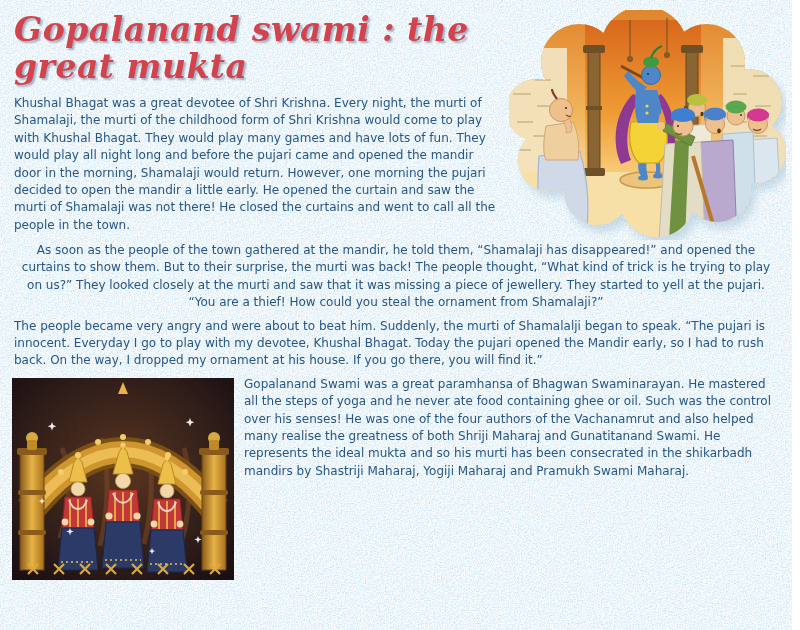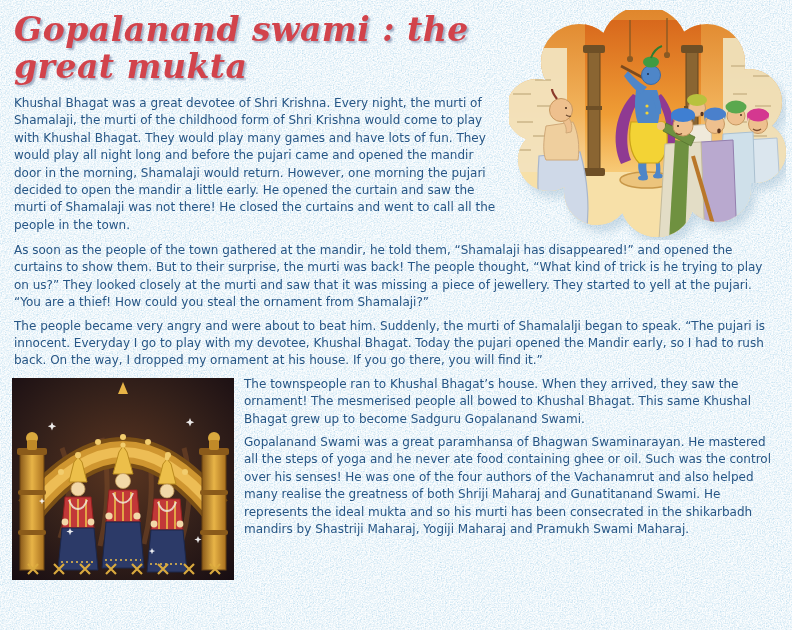--- a/index.html
+++ b/index.html
@@ -21,21 +21,21 @@
     margin:8px 0 9px 0;
     text-shadow:2px 2px 2px rgba(110,125,160,0.6);
   }
   .para{
     color:#275685;
     font-size:12px;
     line-height:17.4px;
     margin:0 0 6px 0;
     text-align:left;
   }
-  .clear-para{clear:both;}
+  .clear-para{clear:both;text-align:center;}
   .cloud-illustration{
     float:right;
     width:277px;height:230px;
     margin:6px -8px 2px 8px;
   }
   .bottom-row{display:flex;align-items:flex-start;}
   .murti-photo{
     flex:0 0 222px;
     width:222px;height:202px;
     margin:2px 10px 0 -2px;
@@ -338,19 +338,18 @@
               <path d="M120,186 l10,10 M130,186 l-10,10"></path>
                 <path d="M146,186 l10,10 M156,186 l-10,10"></path>
               <path d="M172,186 l10,10 M182,186 l-10,10"></path>
                 <path d="M198,186 l10,10 M208,186 l-10,10"></path>
             </g>
           </g>
         </svg>
       </div>
 
       <div class="bottom-text">
-        <p class="para">The townspeople ran to Khushal Bhagat’s house. When they arrived, they saw the ornament! The mesmerised people all bowed to Khushal Bhagat. This same Khushal Bhagat grew up to become Sadguru Gopalanand Swami.</p>
         <p class="para">Gopalanand Swami was a great paramhansa of Bhagwan Swaminarayan. He mastered all the steps of yoga and he never ate food containing ghee or oil. Such was the control over his senses! He was one of the four authors of the Vachanamrut and also helped many realise the greatness of both Shriji Maharaj and Gunatitanand Swami. He represents the ideal mukta and so his murti has been consecrated in the shikarbadh mandirs by Shastriji Maharaj, Yogiji Maharaj and Pramukh Swami Maharaj.</p>
       </div>
     </div>
 
   </div>
 </div>
 
 </body></html>

